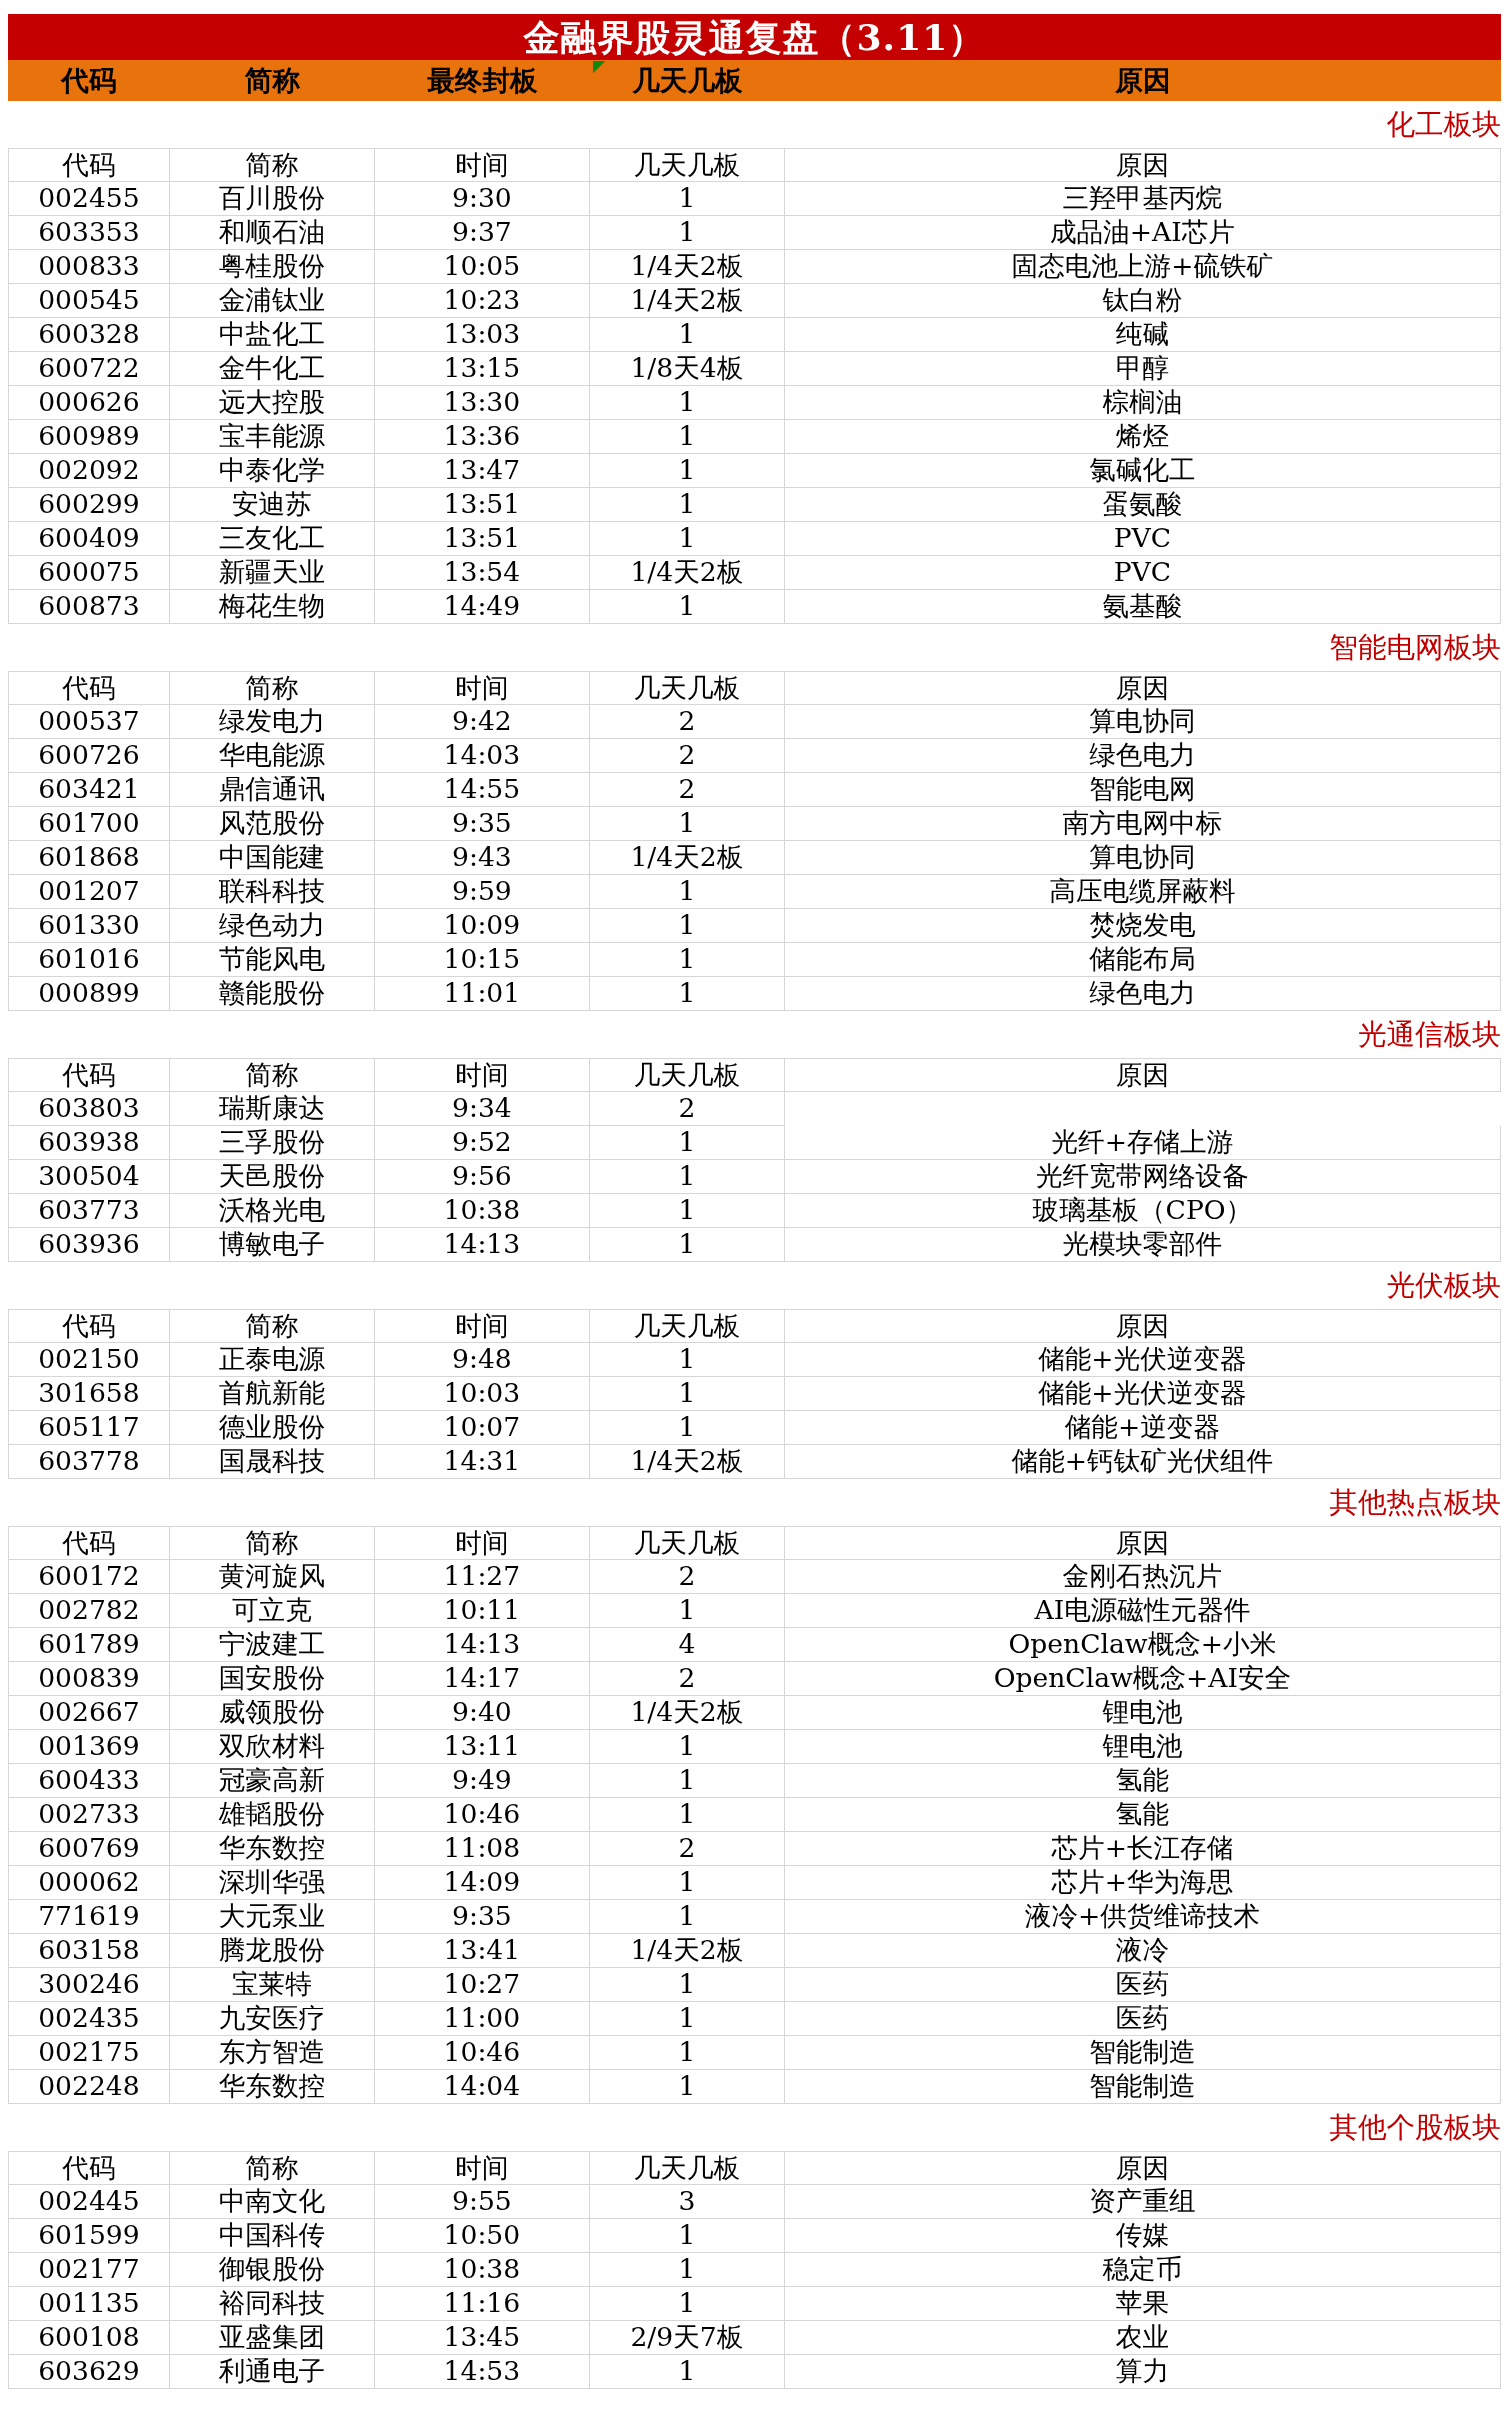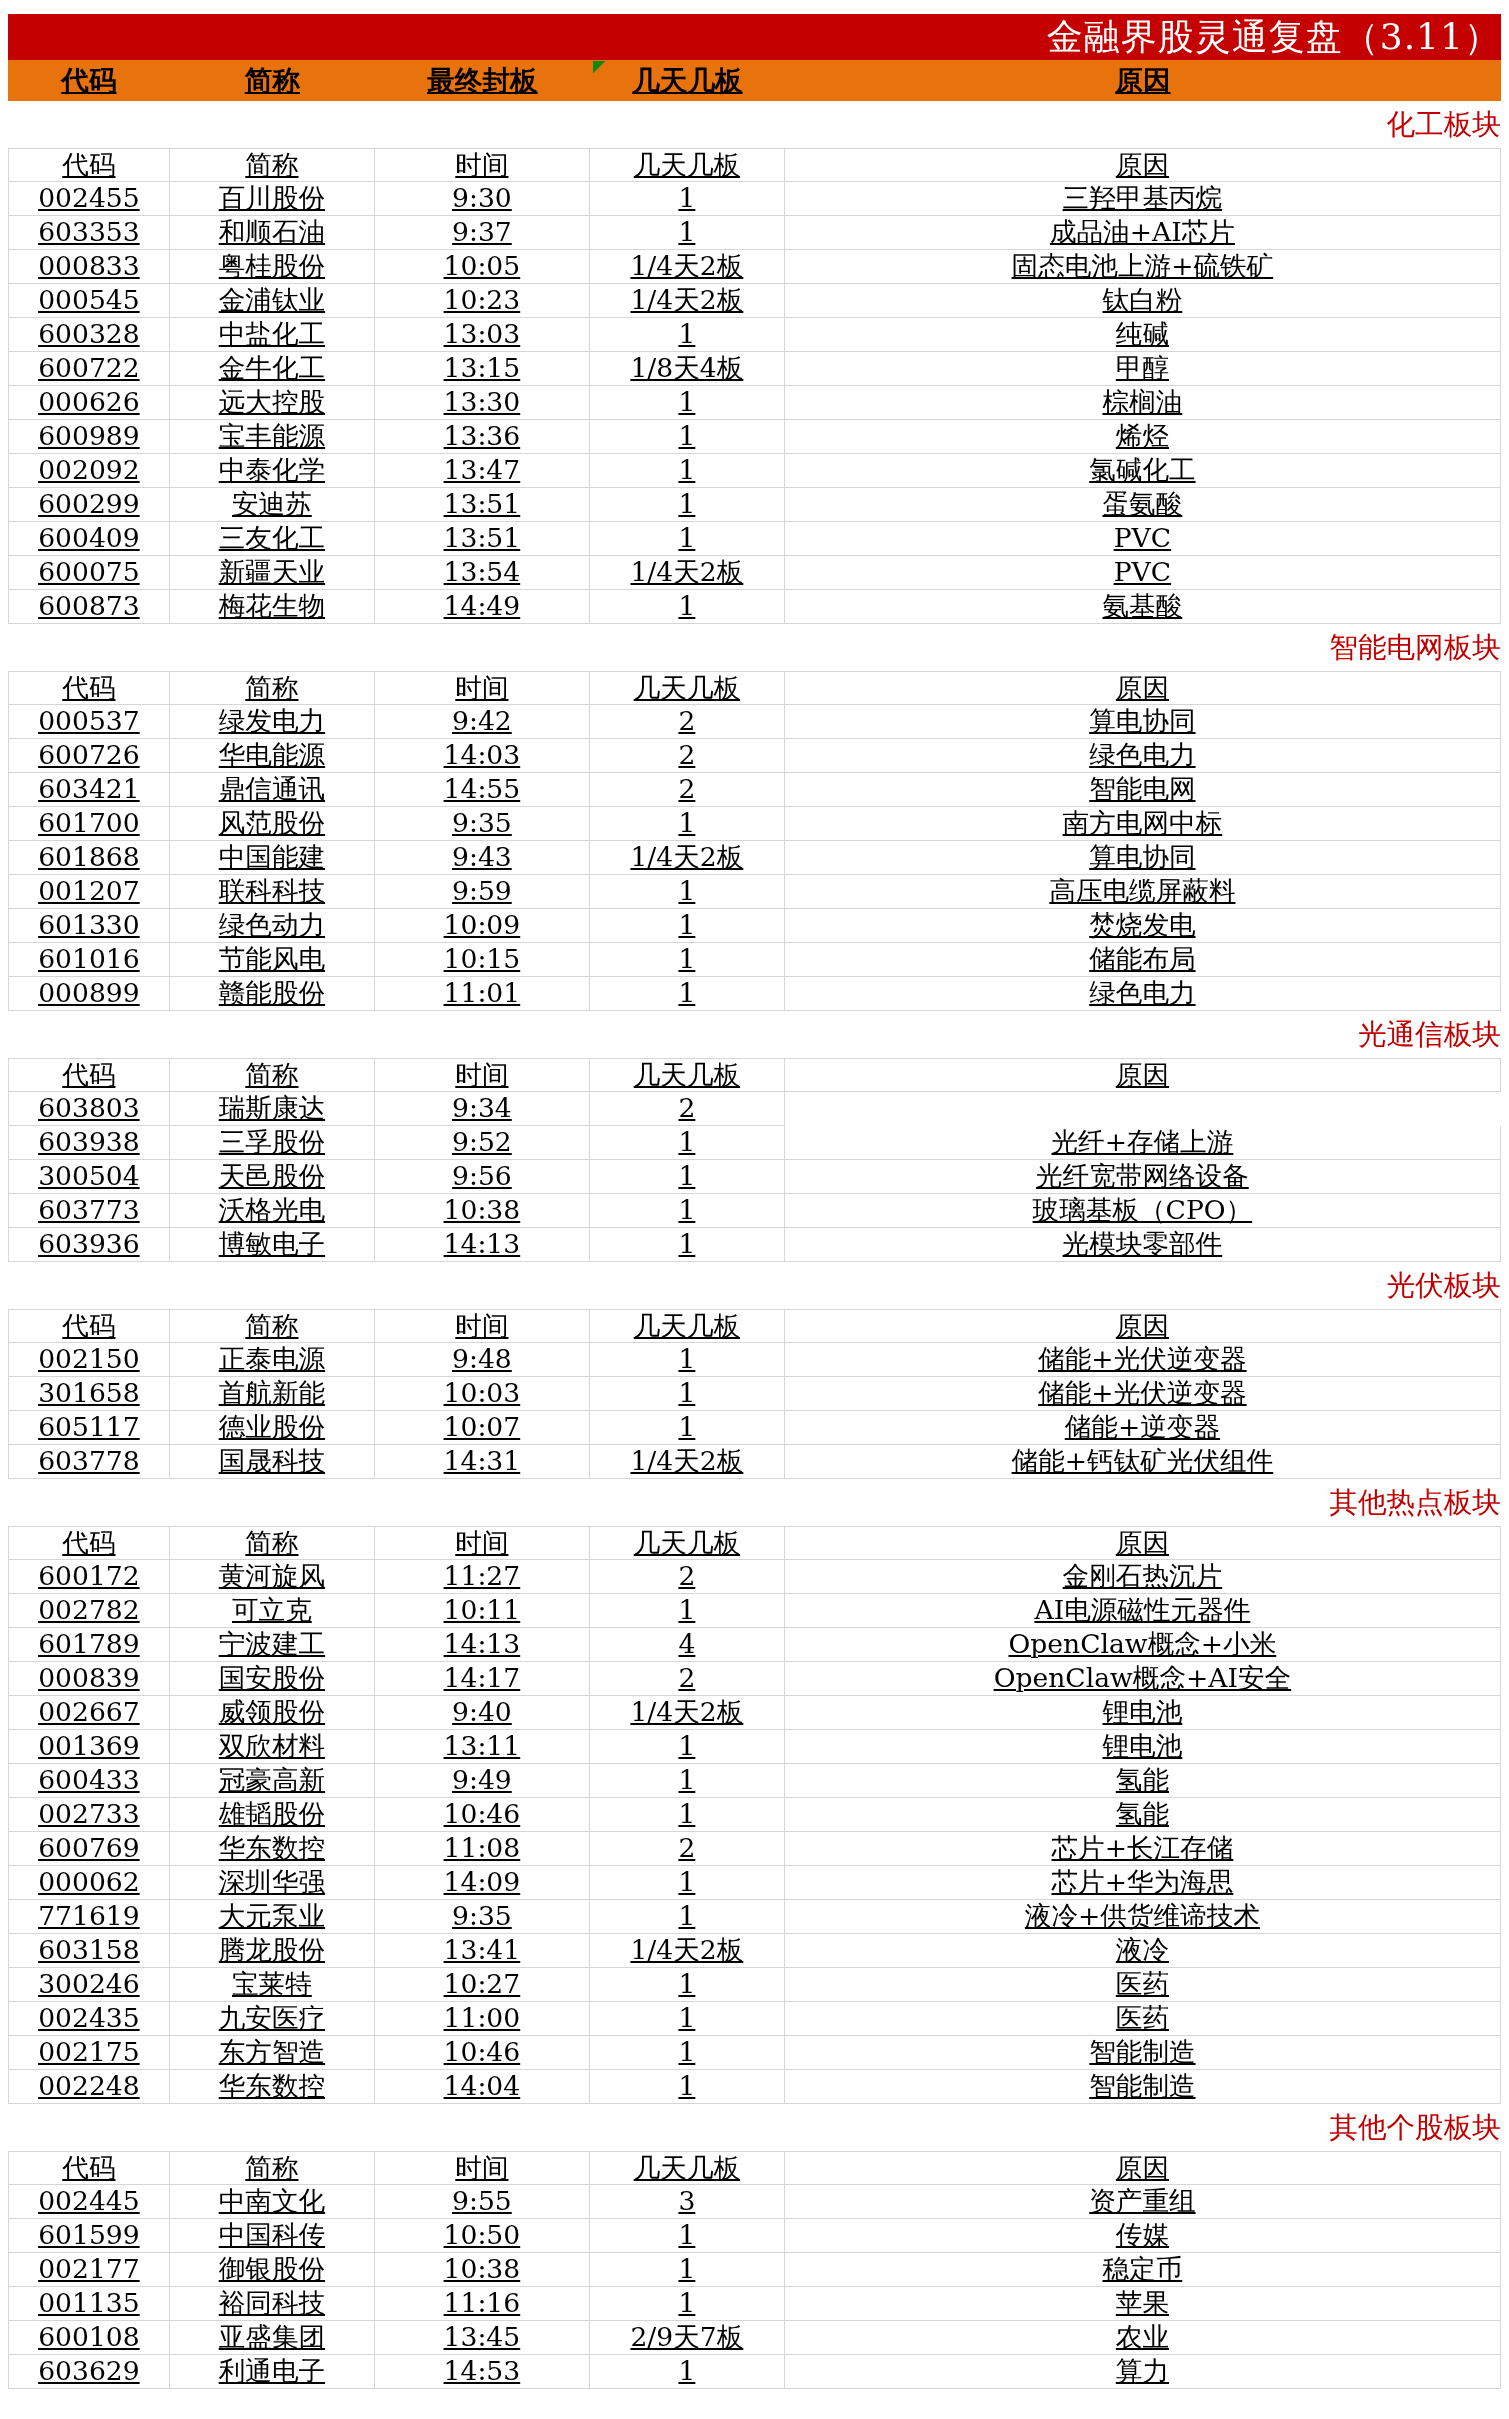--- a/index.html
+++ b/index.html
@@ -11,23 +11,23 @@
     --c-title-text:#FFFFFF;
   }
   html,body{margin:0;padding:0;}
   body{
     width:1509px;height:2419px;overflow:hidden;background:#FFFFFF;color:#000;
     font-family:"DejaVu Serif","Liberation Serif",serif;
   }
   .sheet{position:relative;margin:13.8px 7.9px 0 7.9px;width:1493px;}
   .titlebar{
     height:46px;line-height:46px;background:var(--c-title-bar);color:var(--c-title-text);
-    font-size:36px;font-weight:normal;text-align:right;letter-spacing:1px;
-  }
-  .row{display:grid;grid-template-columns:162px 205px 215px 195px 1fr;text-decoration:underline;}
+    font-size:36px;font-weight:bold;text-align:center;letter-spacing:1px;
+  }
+  .row{display:grid;grid-template-columns:162px 205px 215px 195px 1fr;}
   .main-header{position:relative;background:var(--c-header-bar);height:41px;}
   .main-header .cell{
     height:41px;line-height:41px;font-size:27.6px;font-weight:bold;text-align:center;
     overflow:hidden;white-space:nowrap;
   }
   .err-tri{
     position:absolute;left:585px;top:1px;width:12.8px;height:12.8px;
     background:var(--c-tri);
     clip-path:polygon(0 0,100% 0,0 100%);
   }

